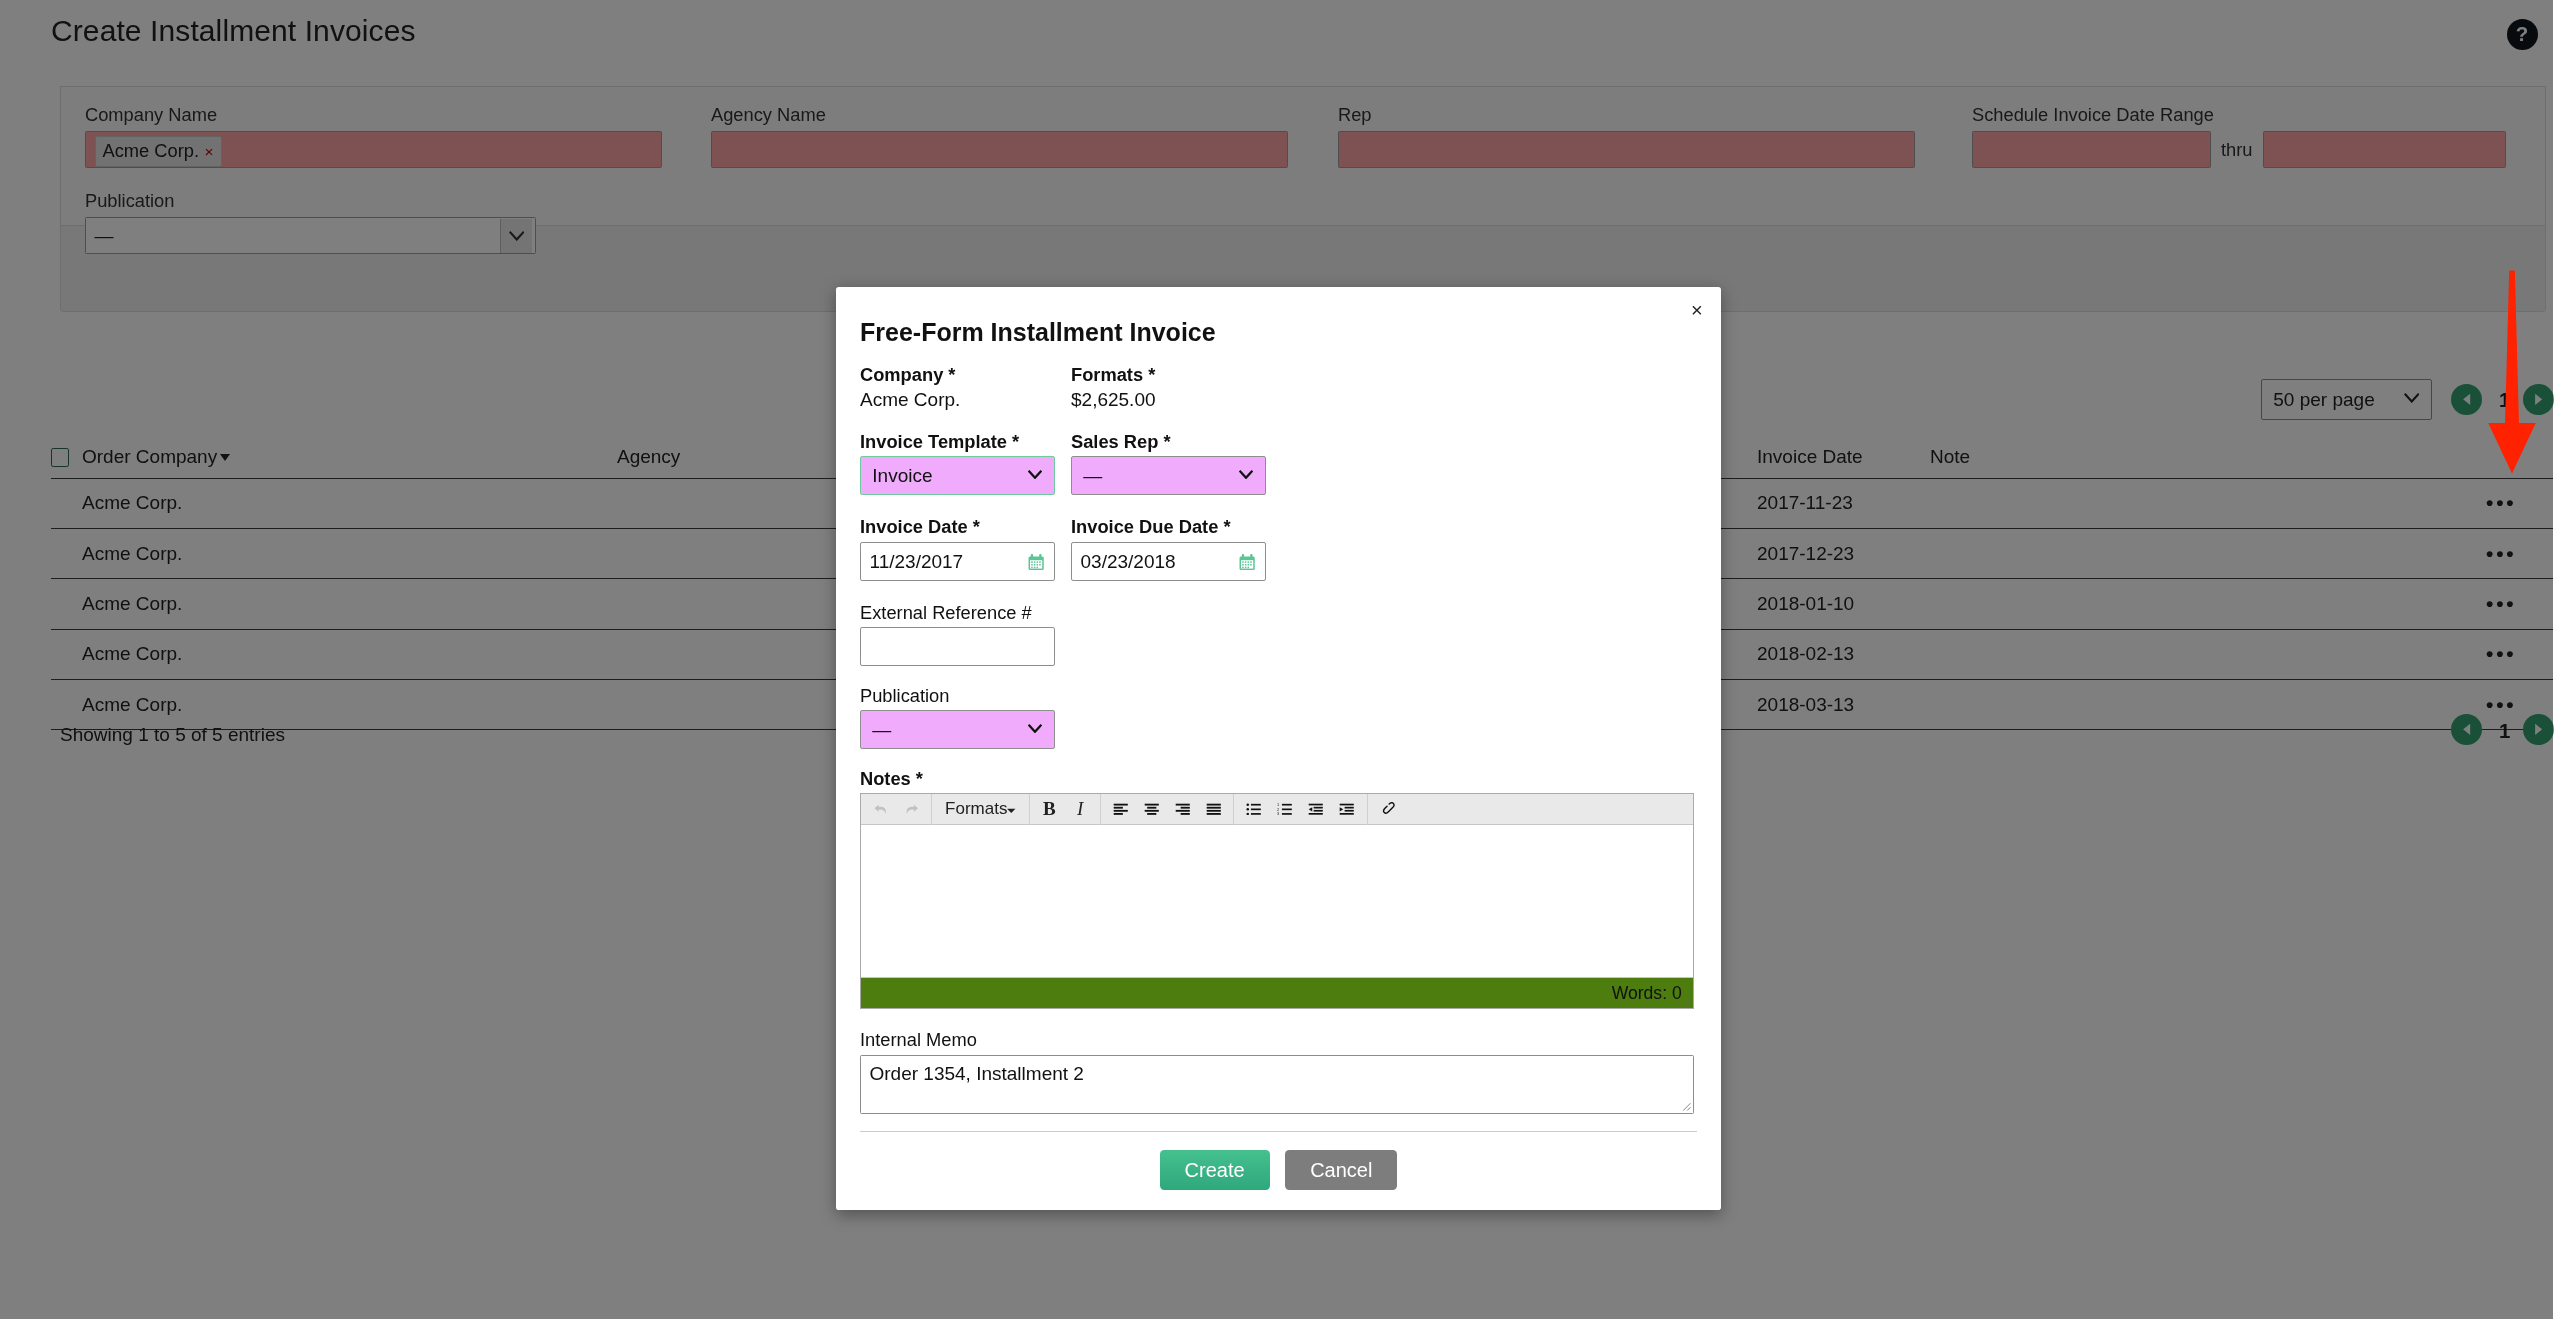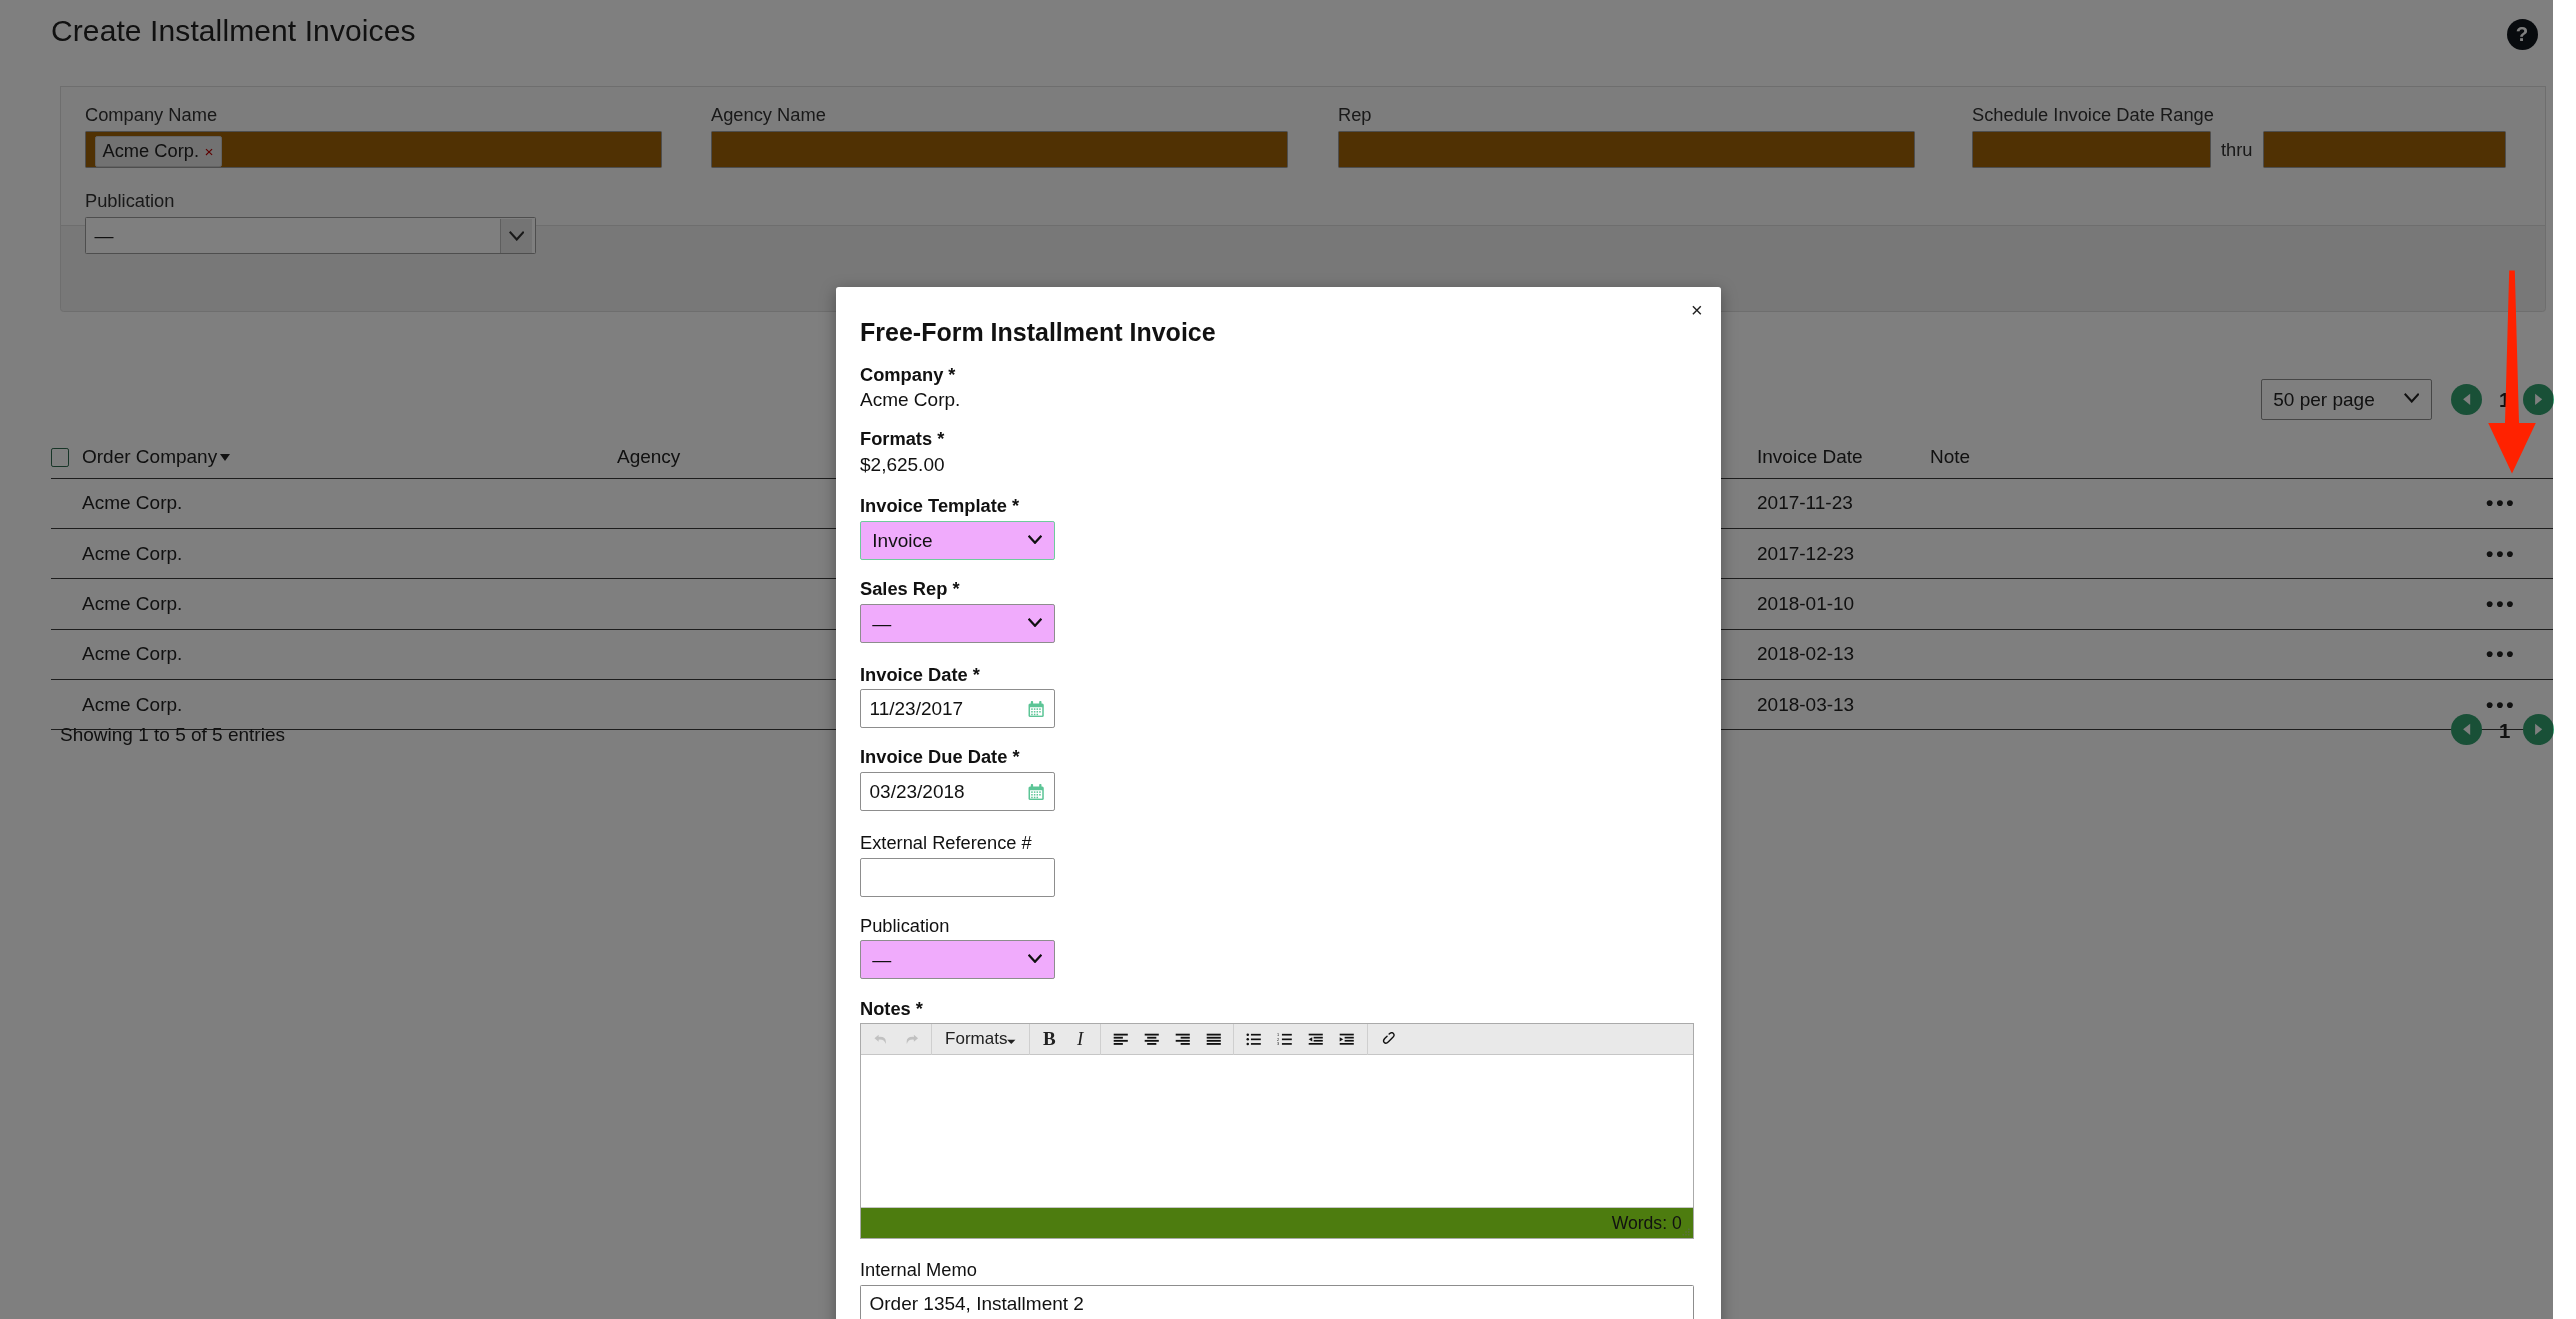--- a/index.html
+++ b/index.html
@@ -77,21 +77,21 @@
   .fld { position: absolute; }
   .fld-label {
     font-size: 18.3px;
     color: #333;
     margin-bottom: 5px;
     display: block;
     white-space: nowrap;
   }
   .fld-input {
     height: 37px;
-    background: #a16207;
+    background: #fca5a5;
     border: 0.7px solid #9d9d9d;
     border-radius: 1.4px;
     font-size: 19px;
     color: #222;
     padding: 0 8.5px;
     line-height: 35px;
     font-family: "Liberation Sans", sans-serif;
     position: relative;
   }
   .token {
@@ -241,21 +241,21 @@
     color: #222;
     line-height: 1;
   }
   .modal-body { padding: 22.5px 24px 0 24px; }
   .modal-title {
     font-size: 25px;
     font-weight: bold;
     color: #111;
     margin: 8px 0 17px 0;
   }
-  .m-row { display: flex; margin-bottom: 2.8px; flex-direction: column; }
+  .m-row { display: flex; margin-bottom: 2.8px; }
   .m-col { width: 211px; }
   .m-label {
     font-size: 18.3px;
     font-weight: bold;
     color: #111;
     display: block;
     margin-bottom: 3.5px;
     white-space: nowrap;
   }
   .m-label-norm {

